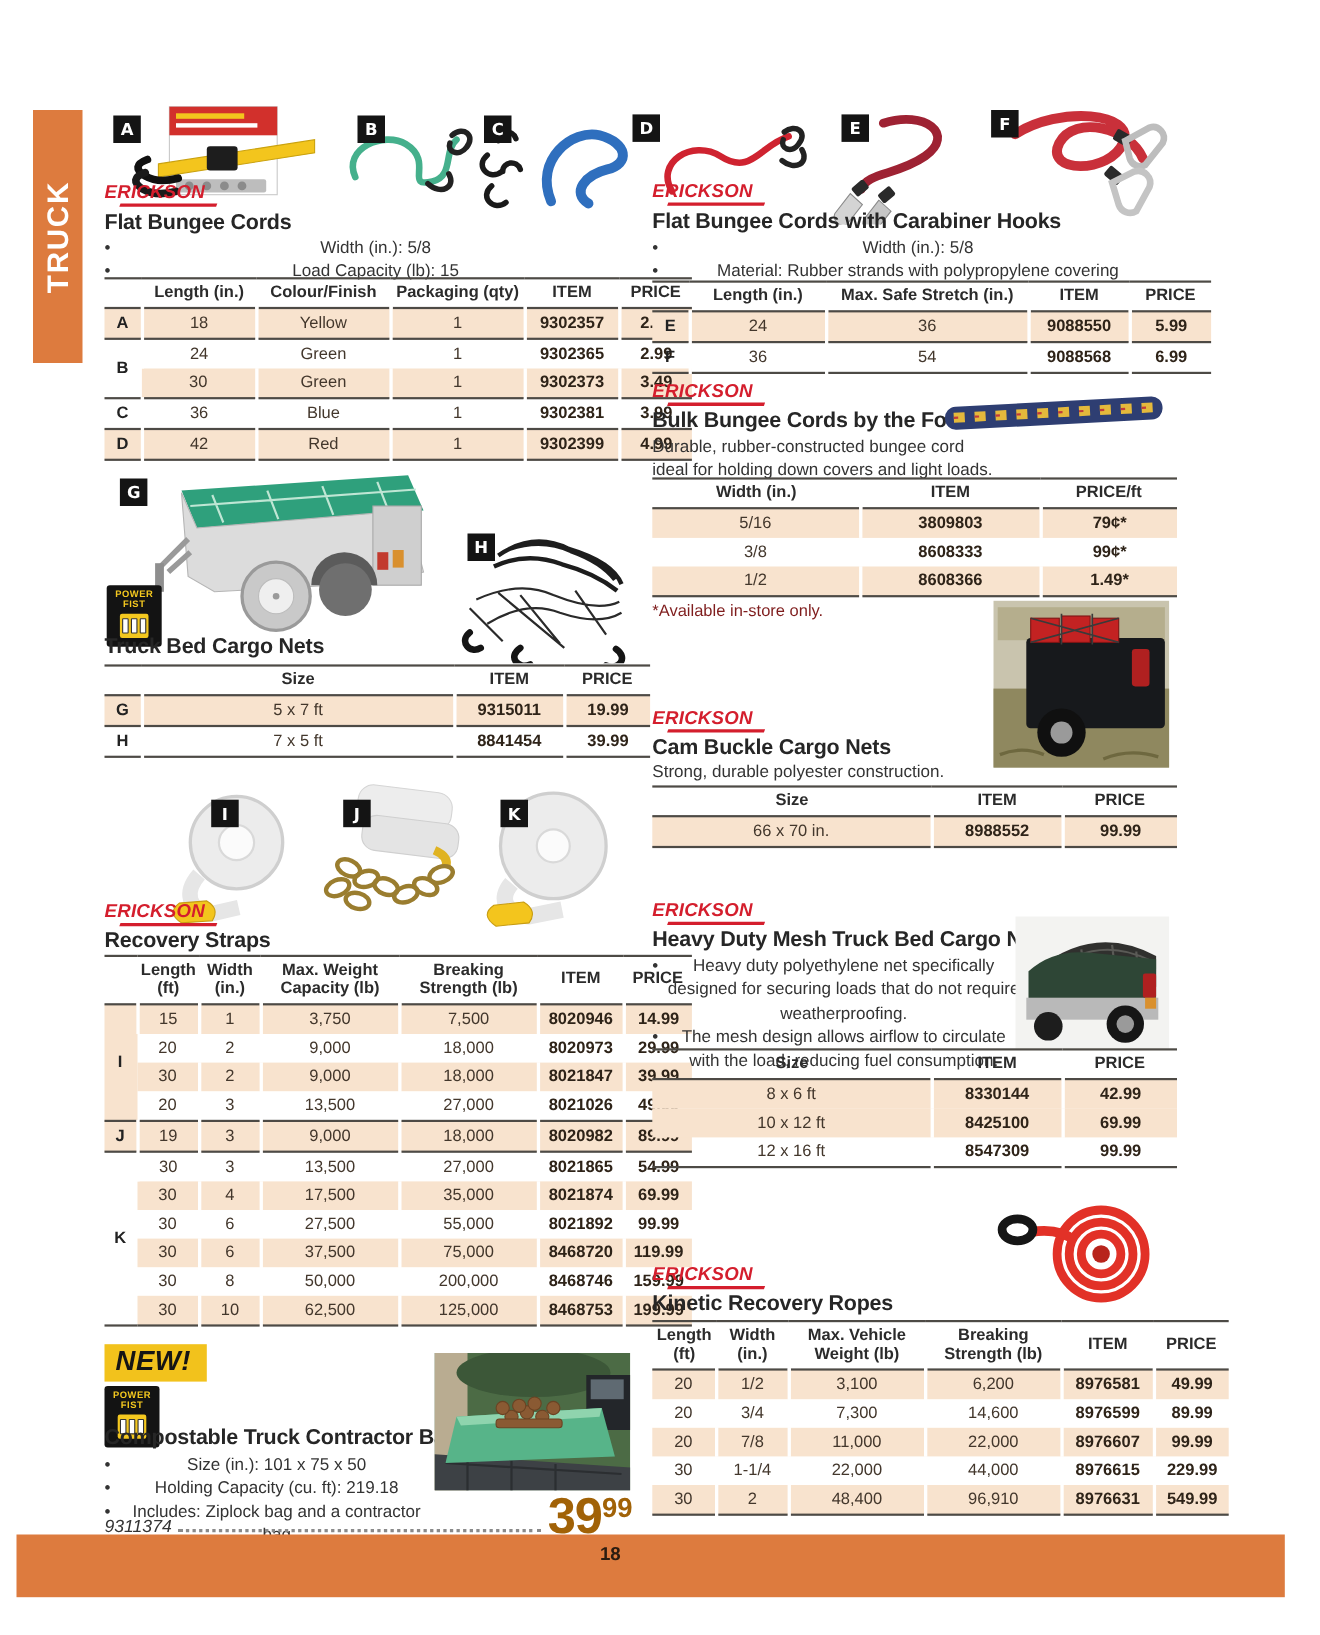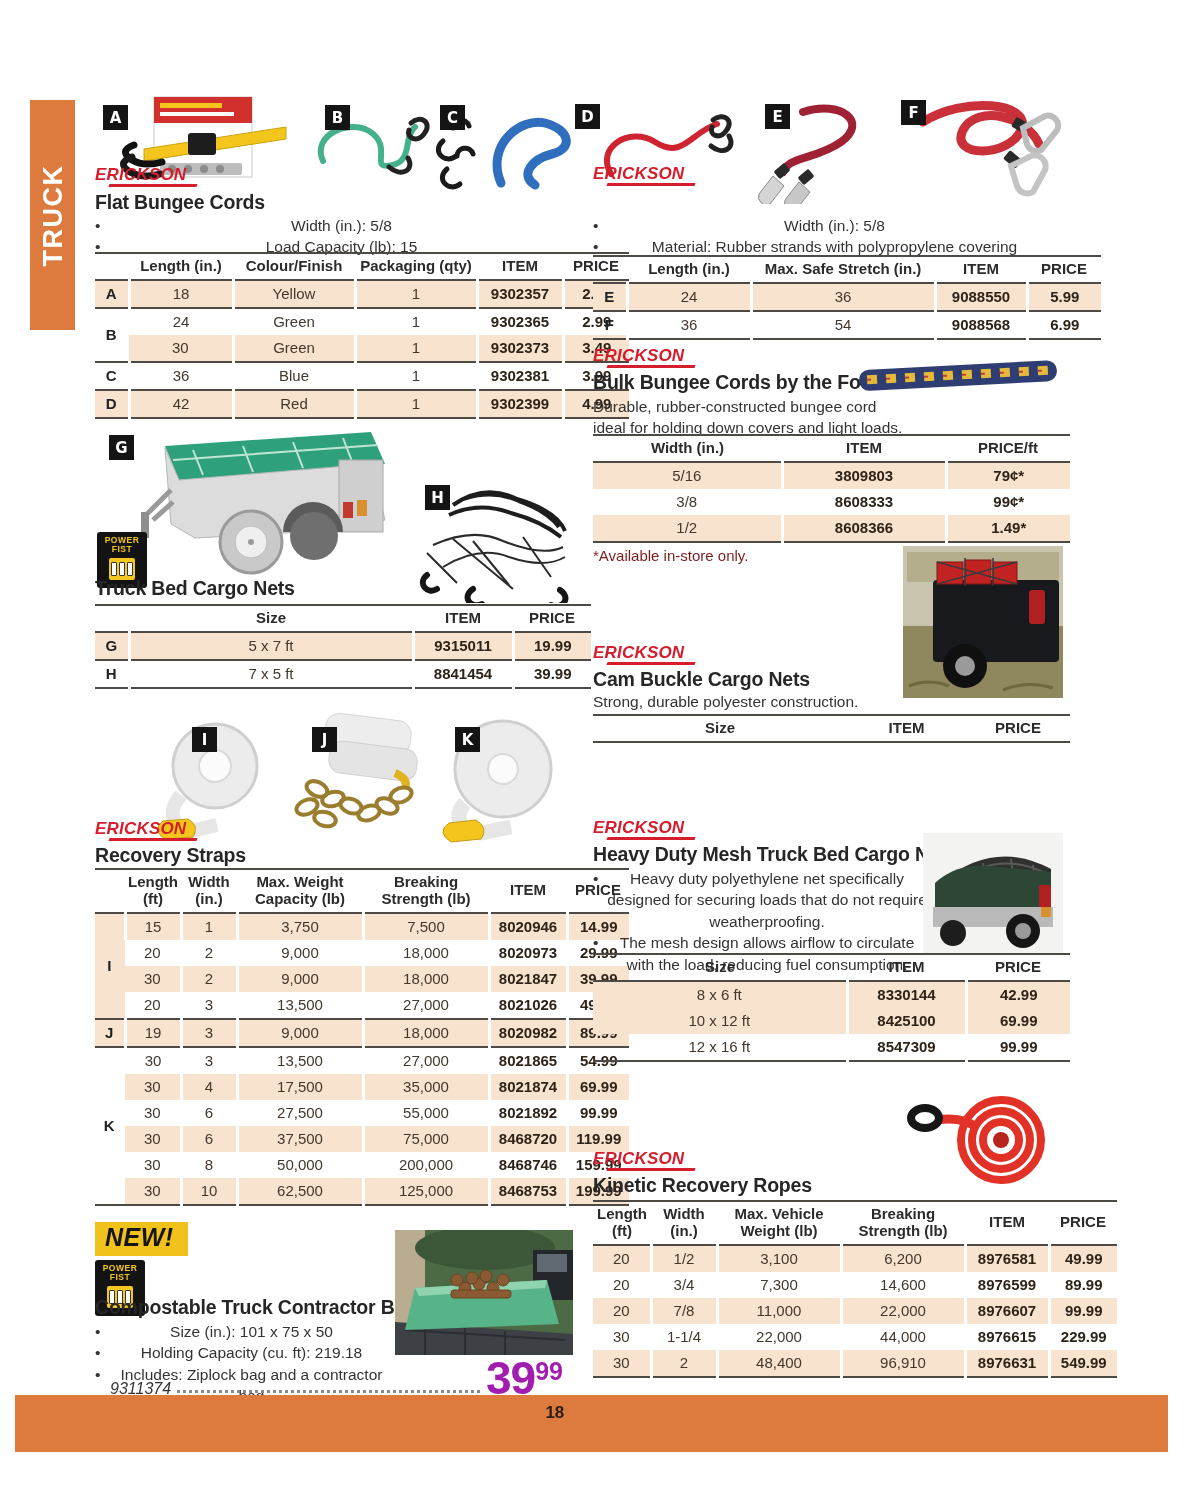--- a/index.html
+++ b/index.html
@@ -48,24 +48,24 @@
   .t-nets thead th:nth-child(1){width:30px}.t-nets thead th:nth-child(2){width:280px}.t-nets thead th:nth-child(3){width:96px}.t-nets thead th:nth-child(4){width:74px}
   .t-cam thead th:nth-child(1){width:250px}.t-cam thead th:nth-child(2){width:115px}.t-cam thead th:nth-child(3){width:100px}
   .t-rec thead th:nth-child(1){width:26px}.t-rec thead th:nth-child(2){width:52px}.t-rec thead th:nth-child(3){width:52px}.t-rec thead th:nth-child(4){width:122px}.t-rec thead th:nth-child(5){width:122px}.t-rec thead th:nth-child(6){width:74px}.t-rec thead th:nth-child(7){width:58px}
   .t-kin thead th:nth-child(1){width:54px}.t-kin thead th:nth-child(2){width:62px}.t-kin thead th:nth-child(3){width:120px}.t-kin thead th:nth-child(4){width:120px}.t-kin thead th:nth-child(5){width:80px}.t-kin thead th:nth-child(6){width:64px}
   
   .badge{position:absolute;width:25px;height:25px;background:#141414;color:#fff;font-weight:700;font-size:15px;display:flex;align-items:center;justify-content:center;font-family:"DejaVu Sans",sans-serif;z-index:3;}
   .imgwrap{position:absolute;}
   
   .newb{display:inline-block;background:#F2C21C;color:#151515;font-style:italic;font-weight:700;font-size:25px;padding:1px 14px 4px 10px;letter-spacing:0.5px;}
   
-  .pricerow{position:absolute;left:0;right:12px;display:flex;align-items:flex-end;margin-left:15px;}
+  .pricerow{position:absolute;left:0;right:0;display:flex;align-items:flex-end;}
   .itemnum{font-style:italic;font-size:16px;color:#333;}
   .dots{flex:1;border-bottom:3px dotted #8a8a8a;margin:0 6px 5px 6px;height:1px;}
-  .bigprice{white-space:nowrap;color:#a21caf;line-height:0.85;text-align:right;}
+  .bigprice{white-space:nowrap;color:#a16207;line-height:0.85;text-align:right;}
   .bigprice .d{font-size:46px;font-weight:700;letter-spacing:-1px;}
   .bigprice .c{font-size:25px;font-weight:700;vertical-align:top;position:relative;top:2px;}
   
   .footer-bar{position:absolute;left:15px;right:32px;top:1395px;height:57px;background:#DD7B3E;}
   .footer-bar span{position:absolute;left:46%;top:8px;font-weight:700;font-size:17px;color:#2a1c10;}
 </style>
 </head>
 <body>
 
 <div class="page">
@@ -451,20 +451,21 @@
         <rect x="120" y="28" width="16" height="11" rx="2" fill="#2a2a2a" transform="rotate(30 128 33)"></rect>
         <path d="M130 36 l22 -12 a10 10 0 0 1 12 14 l-16 20 a10 10 0 0 1 -14 -6 z" fill="none" stroke="#bdbdbd" stroke-width="6"></path>
         <rect x="112" y="62" width="16" height="11" rx="2" fill="#2a2a2a" transform="rotate(40 120 67)"></rect>
         <path d="M118 74 l20 -10 a11 11 0 0 1 14 14 l-12 22 a11 11 0 0 1 -16 -6 z" fill="none" stroke="#c4c4c4" stroke-width="6"></path>
       </svg>
     </div>
 
     <div class="blk erk" style="top:165px;">
       <span class="ej">ERICKSON</span><span class="etag"></span>
     </div>
+    <h3 class="sec blk" style="top:190px;">Flat Bungee Cords with Carabiner Hooks</h3>
     <ul class="bul blk" style="top:215px;">
       <li>Width (in.): 5/8</li>
       <li>Material: Rubber strands with polypropylene covering</li>
     </ul>
     <div class="blk" style="top:255px;">
       <table class="t-carab">
           <thead>
             <tr>
               <th class="lcol"></th>
               <th>Length (in.)</th>
@@ -559,20 +560,25 @@
     <div class="blk" style="top:714px;">
       <table class="t-cam">
           <thead>
             <tr>
               <th>Size</th>
               <th>ITEM</th>
               <th>PRICE</th>
             </tr>
           </thead>
           <tbody>
+            <tr class="sh">
+              <td>66 x 70 in.</td>
+              <td>8988552</td>
+              <td>99.99</td>
+            </tr>
           </tbody>
         </table>
     </div>
 
     <div class="blk erk" style="top:819px;">
       <span class="ej">ERICKSON</span><span class="etag"></span>
     </div>
     <h3 class="sec blk" style="top:843px;">Heavy Duty Mesh Truck Bed Cargo Nets</h3>
     <ul class="bul blk" style="top:868px;width:335px;">
       <li>Heavy duty polyethylene net specifically designed for securing loads that do not require weatherproofing.</li>

